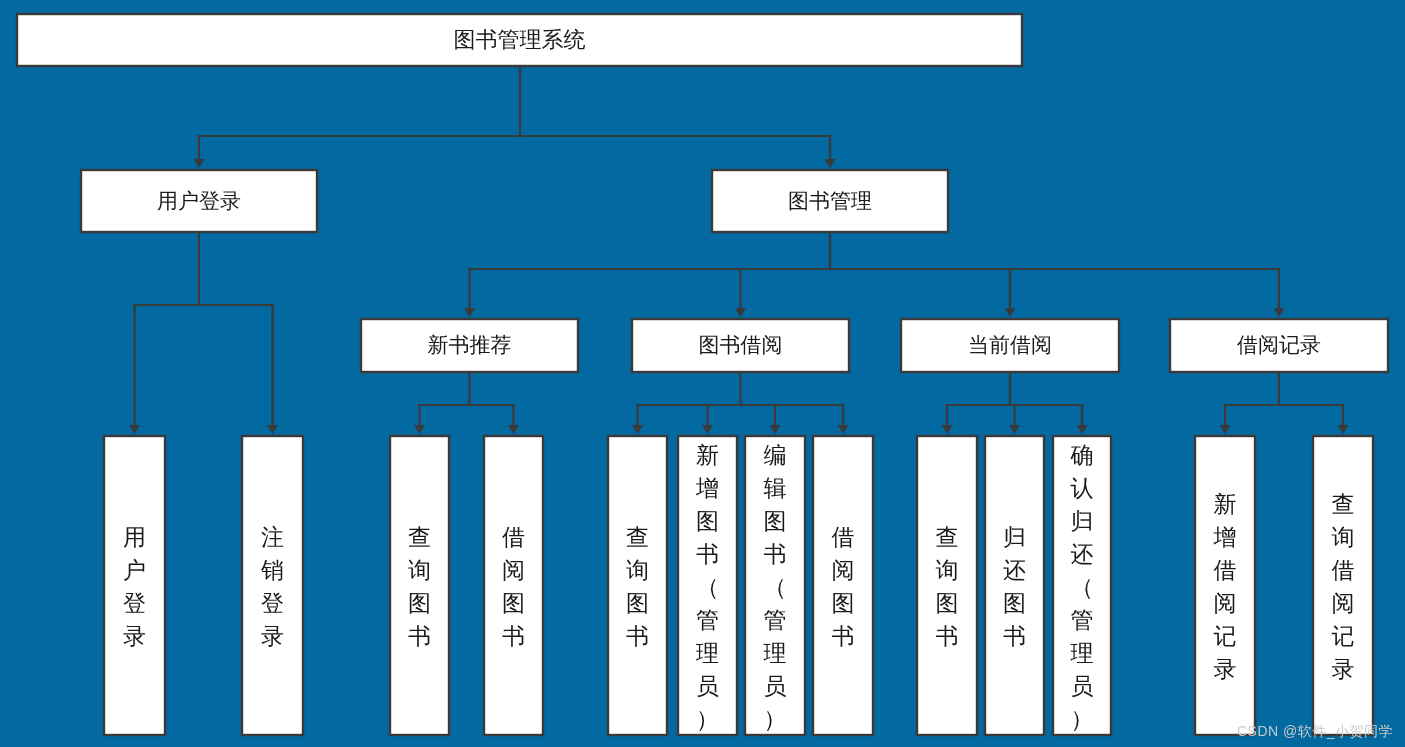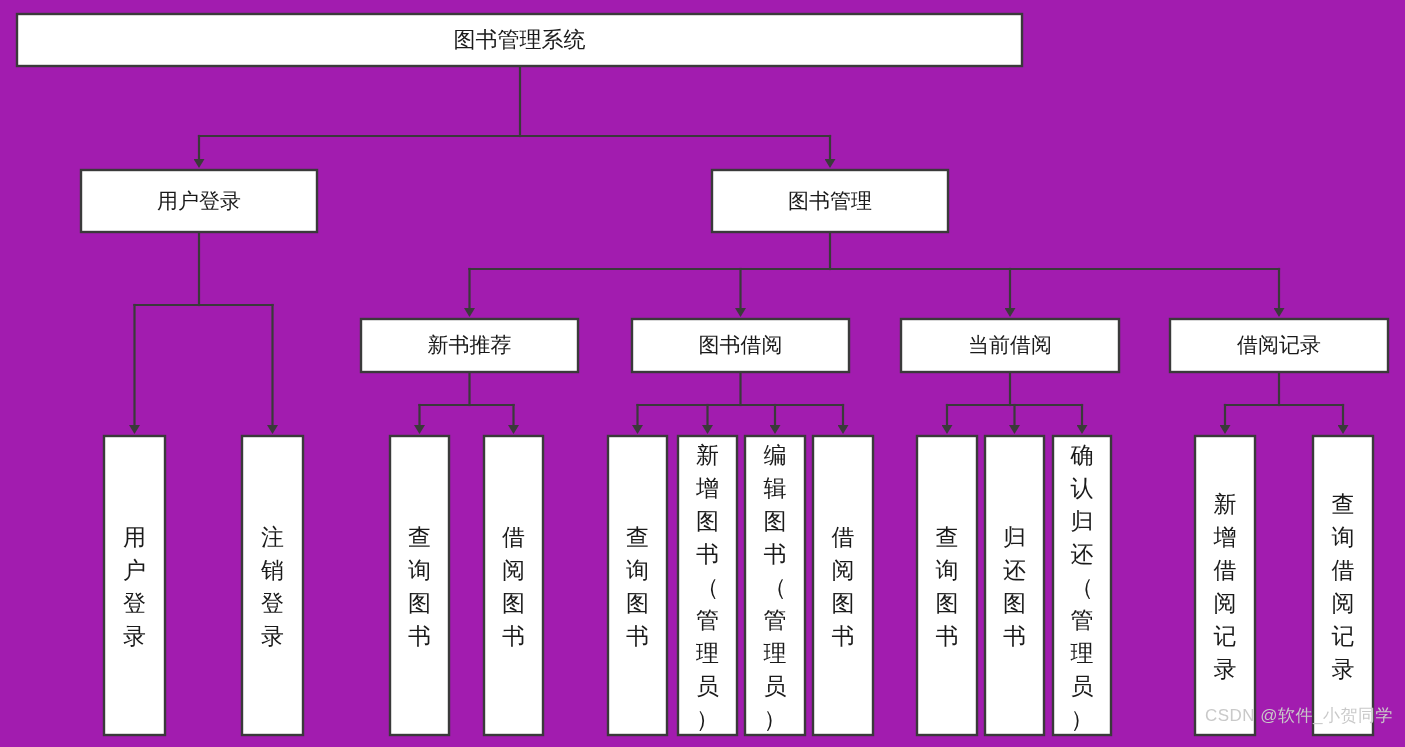--- a/index.html
+++ b/index.html
@@ -7,21 +7,21 @@
     padding: 0;
     background: #ffffff;
   }
   body {
     font-family: "Liberation Sans", "DejaVu Sans", sans-serif;
   }
   #diagram-root {
     position: relative;
     width: 1405px;
     height: 747px;
-    background: #a21caf;
+    background: #0369a1;
     overflow: hidden;
   }
   svg.flow {
     position: absolute;
     left: 0;
     top: 0;
     width: 1405px;
     height: 747px;
   }
   .node-rect {
@@ -47,23 +47,23 @@
   }
   .vlabel {
     font-family: "Liberation Sans", "DejaVu Sans", sans-serif;
     fill: #1a1a1a;
     font-size: 23px;
     text-anchor: middle;
   }
   .watermark {
     position: absolute;
     right: 12px;
-    bottom: 20px;
+    bottom: 6px;
     font-family: "Liberation Sans", "DejaVu Sans", sans-serif;
-    font-size: 17px;
+    font-size: 14px;
     color: #c9c9c9;
     white-space: nowrap;
     letter-spacing: 0.5px;
   }
 </style>
 </head>
 <body>
 
 <div id="diagram-root">
 

